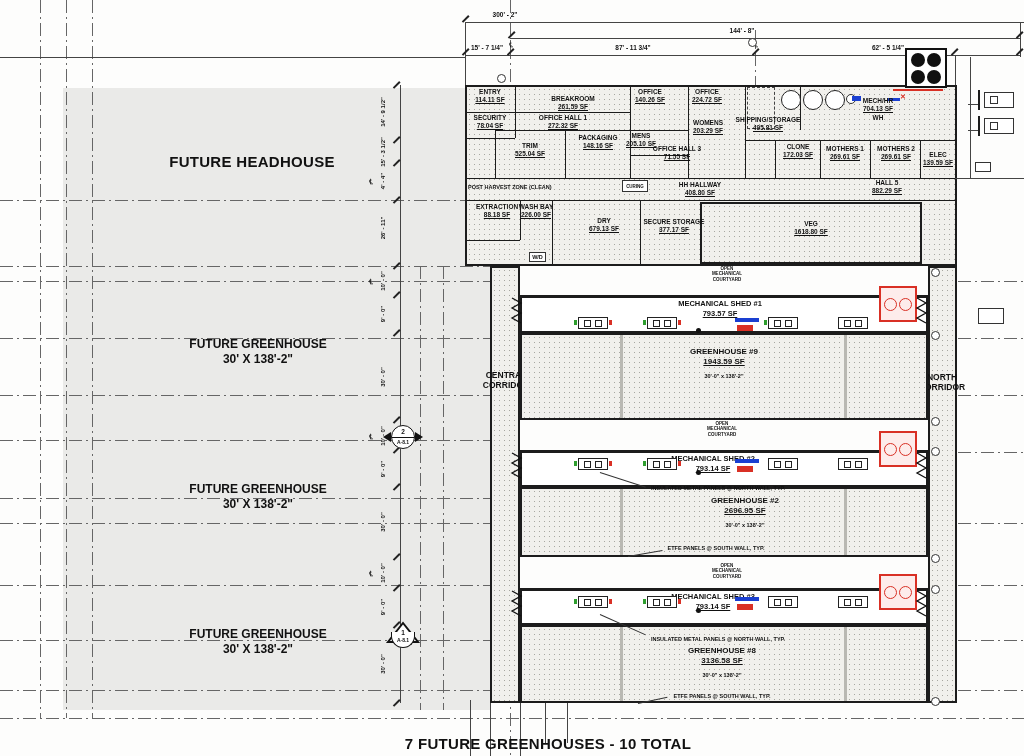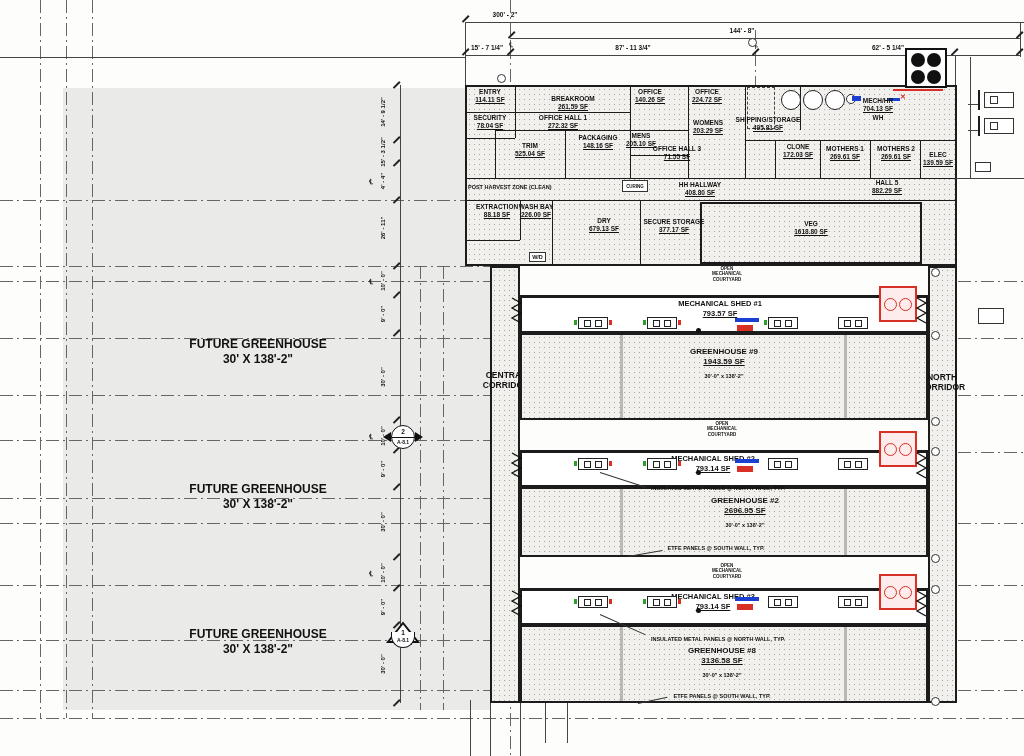--- a/index.html
+++ b/index.html
@@ -136,20 +136,21 @@
   <div class="vdim" style="left:383px;top:469px">9' - 0"</div>
   <div class="vdim" style="left:383px;top:522px">30' - 0"</div>
   <div class="vdim" style="left:383px;top:573px">10' - 0"</div>
   <div class="vdim" style="left:383px;top:607px">9' - 0"</div>
   <div class="vdim" style="left:383px;top:664px">30' - 0"</div>
   <div class="cl" style="left:371px;top:181px">℄</div>
   <div class="cl" style="left:371px;top:281px">℄</div>
   <div class="cl" style="left:371px;top:436px">℄</div>
   <div class="cl" style="left:371px;top:573px">℄</div>
 
+  <div class="lbl big" style="left:252px;top:152px">FUTURE HEADHOUSE</div>
   <div class="lbl med" style="left:258px;top:337px">
     <span>FUTURE GREENHOUSE</span><br>
     <span>30' X 138'-2"</span>
   </div>
   <div class="lbl med" style="left:258px;top:482px">
     <span>FUTURE GREENHOUSE</span><br>
     <span>30' X 138'-2"</span>
   </div>
   <div class="lbl med" style="left:258px;top:627px">
     <span>FUTURE GREENHOUSE</span><br>
@@ -407,14 +408,15 @@
   <div class="wall" style="left:978px;top:116px;width:2px;height:20px"></div>
   <div class="hl" style="left:968px;top:130px;width:10px"></div>
   <div class="thinbox" style="left:975px;top:162px;width:16px;height:10px"></div>
   <div class="thinbox" style="left:978px;top:308px;width:26px;height:16px"></div>
 
   <div class="vl" style="left:470px;top:700px;height:56px"></div>
   <div class="vl" style="left:490px;top:703px;height:53px"></div>
   <div class="vl" style="left:520px;top:703px;height:53px"></div>
   <div class="vl" style="left:545px;top:703px;height:40px"></div>
   <div class="vl" style="left:567px;top:703px;height:40px"></div>
+  <div class="lbl big" style="left:548px;top:734px">7 FUTURE GREENHOUSES - 10 TOTAL</div>
 
 </div>
 
 </body></html>

